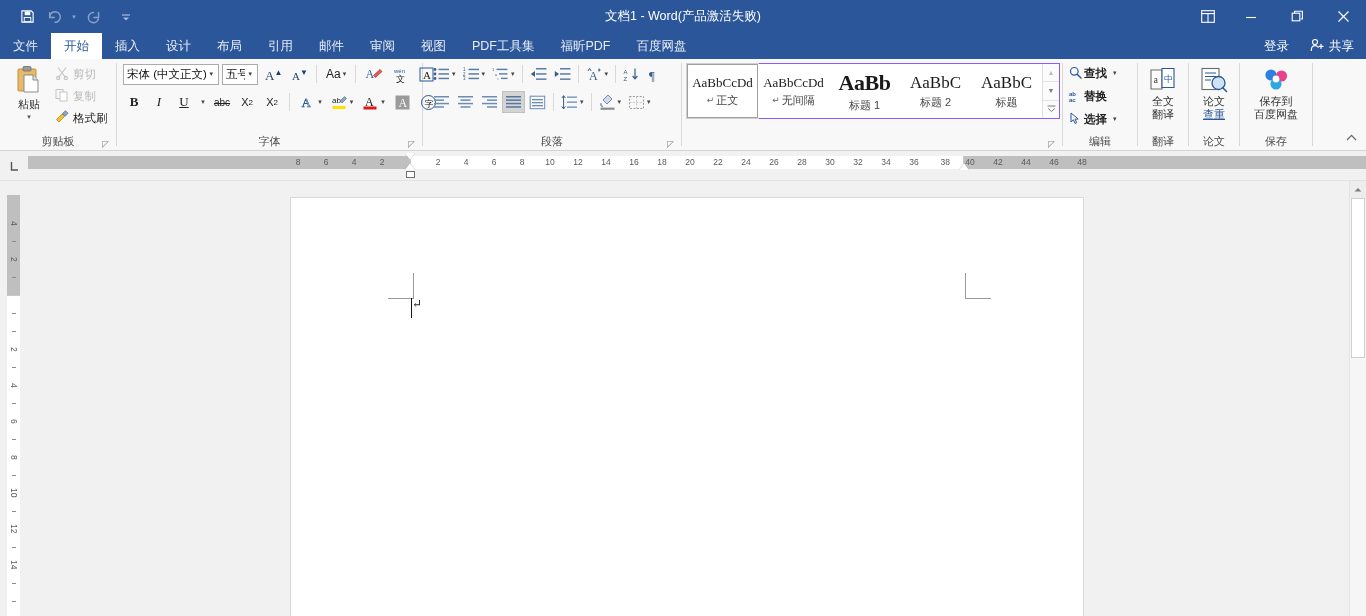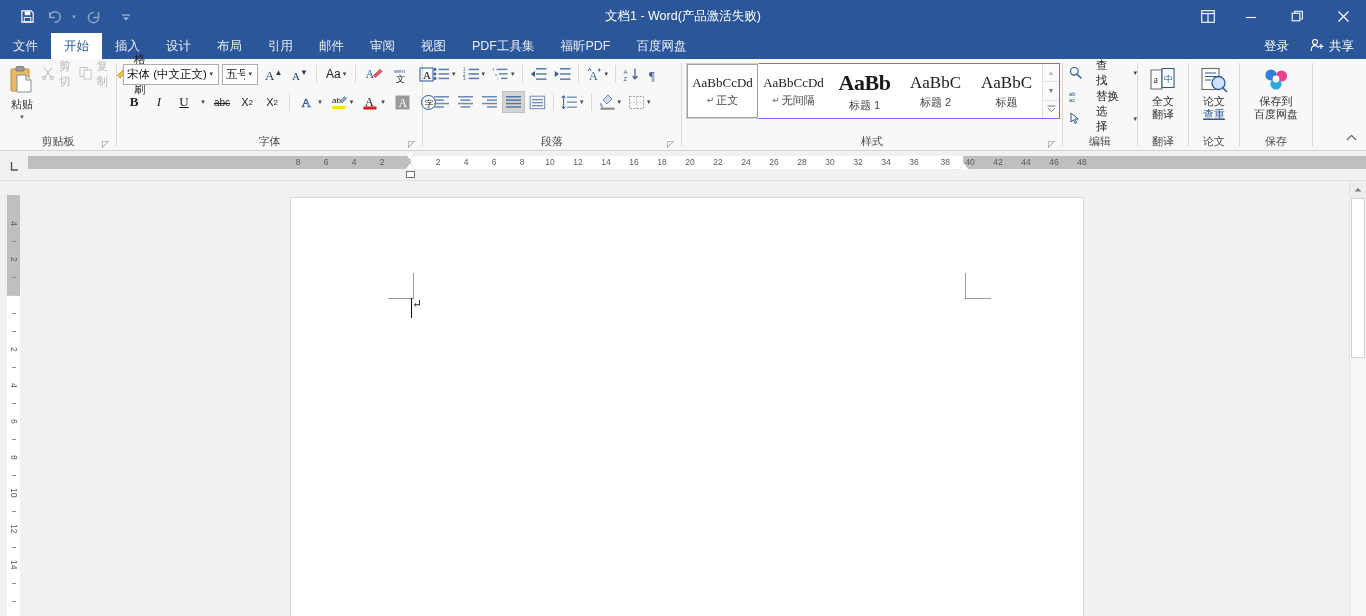--- a/index.html
+++ b/index.html
@@ -84,21 +84,21 @@
   
   .grp-clip { width: 116px; }
   .clip-inner { display: flex; width: 100%; padding-left: 6px; }
   .paste-btn {
     width: 46px; display: flex; flex-direction: column; align-items: center;
     padding-top: 2px;
   }
   .paste-ico { width: 32px; height: 32px; position: relative; }
   .paste-label { font-size: 11px; color: #333; margin-top: 1px; }
   .paste-caret { font-size: 7px; color: #555; line-height: 7px; margin-top: 1px; }
-  .clip-sm { display: flex; gap: 2px; padding-top: 2px; }
+  .clip-sm { display: flex; flex-direction: column; gap: 2px; padding-top: 2px; }
   .clip-item {
     display: flex; align-items: center; gap: 4px; font-size: 11.5px;
     color: #b9b9b9; height: 20px; padding: 0 3px;
   }
   .clip-item.on { color: #222; }
 
   
   .grp-font { width: 305px; }
   .font-row { display: flex; align-items: center; gap: 3px; height: 24px; padding-left: 6px; }
   .font-row.r2 { margin-top: 4px; }
@@ -140,22 +140,23 @@
   .gal-scroll { width: 17px; display: flex; flex-direction: column; border-left: 1px solid #e0e0e0; }
   .gal-btn {
     flex: 1; display: flex; align-items: center; justify-content: center;
     font-size: 7px; color: #7a7a7a; border-bottom: 1px solid #e3e3e3; background: #fbfbfb;
   }
 
   
   .grp-edit { width: 74px; }
   .edit-col { display: flex; flex-direction: column; padding-left: 6px; gap: 1px; }
   .edit-item {
-    display: flex; align-items: center; gap: 14px; font-size: 11.5px; color: #222;
+    display: flex; align-items: center; gap: 2px; font-size: 11.5px; color: #222;
     height: 22px;
+    font-weight: bold;
   }
   .edit-item .cr { font-size: 7px; color: #444; margin-left: 4px; }
 
   
   .grp-big { width: 50px; }
   .bigbtn {
     width: 100%; display: flex; flex-direction: column; align-items: center;
     padding-top: 3px;
   }
   .bigbtn .ico { height: 30px; display: flex; align-items: center; justify-content: center; }
@@ -695,21 +696,20 @@
             <div class="gal-btn">▼</div>
             <div class="gal-btn" style="border-bottom:none;">
               <svg width="9" height="8" viewBox="0 0 9 8">
                 <path d="M0.5 1 h8" stroke="#7a7a7a" stroke-width="1"></path>
                 <path d="M1.2 3.4 L4.5 6.6 L7.8 3.4" fill="none" stroke="#7a7a7a" stroke-width="1"></path>
               </svg>
             </div>
           </div>
         </div>
       </div>
-      <div class="grp-label">样式</div>
       <div class="dlg-launcher">◸</div>
     </div>
     <div class="grp-sep"></div>
 
     <div class="grp grp-edit">
       <div class="grp-body">
         <div class="edit-col">
           <div class="edit-item">
             <span>
               <svg width="13" height="13" viewBox="0 0 13 13">

